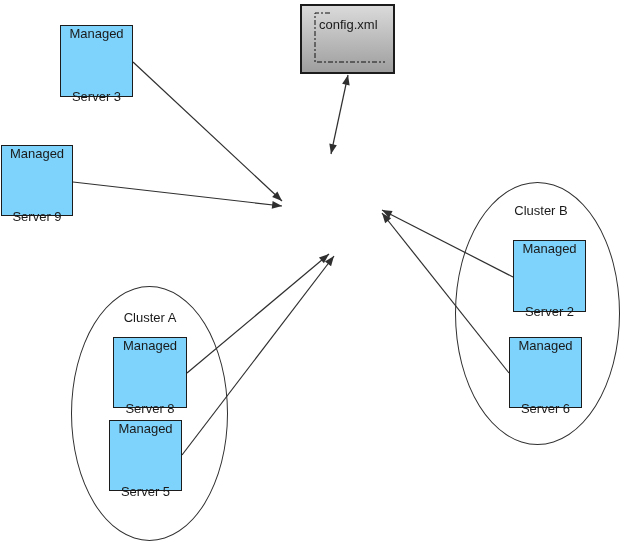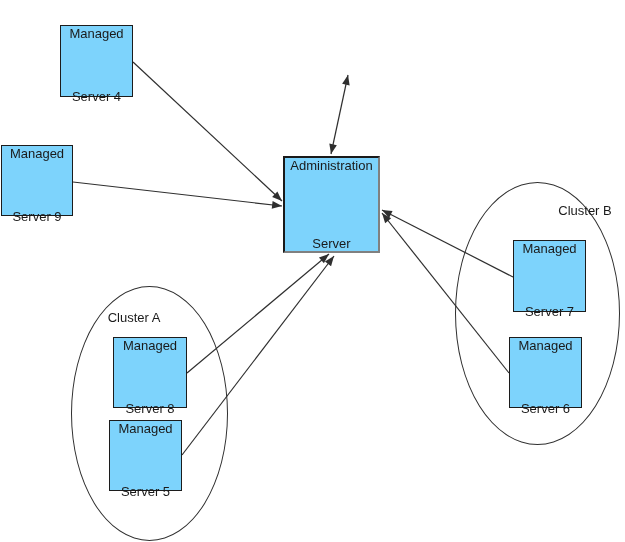--- a/index.html
+++ b/index.html
@@ -7,22 +7,22 @@
     position:relative;width:625px;height:542px;background:#ffffff;
     font-family:"Liberation Sans",sans-serif;color:#1a1a1a;overflow:hidden;
   }
   
   #edge-svg{position:absolute;left:0;top:0;width:625px;height:542px;z-index:2;pointer-events:none;}
   
   .ellipse{position:absolute;border:1px solid #2f2f2f;border-radius:50%;background:transparent;z-index:1;box-sizing:border-box;}
   #cluster-a{left:71px;top:286px;width:157px;height:255px;}
   #cluster-b{left:455px;top:182px;width:165px;height:263px;}
   .cluster-label{position:absolute;z-index:3;font-size:13px;line-height:15px;transform:translate(-50%,-50%);white-space:nowrap;}
-  #cluster-a-label{left:134px;top:317px;}
-  #cluster-b-label{left:541px;top:210px;margin-left:44px;}
+  #cluster-a-label{left:150px;top:317px;}
+  #cluster-b-label{left:541px;top:210px;}
   
   .box{
     position:absolute;z-index:3;box-sizing:border-box;background:#7dd3fc;
     border:1px solid #1c1c1c;display:flex;flex-direction:column;
     align-items:center;justify-content:space-between;text-align:center;
     font-size:13px;line-height:15px;gap:48px;
   }
   #ms1{left:60px;top:25px;width:73px;height:72px;}
   #ms2{left:1px;top:145px;width:72px;height:71px;}
   #ms3{left:113px;top:337px;width:74px;height:71px;}
@@ -62,44 +62,46 @@
     </defs>
   <line x1="133" y1="62" x2="282" y2="201" stroke="#2f2f2f" stroke-width="1.2" marker-end="url(#arrowhead)"></line>
       <line x1="73" y1="182" x2="282" y2="206" stroke="#2f2f2f" stroke-width="1.2" marker-end="url(#arrowhead)"></line>
       <line x1="187" y1="373" x2="329" y2="254" stroke="#2f2f2f" stroke-width="1.2" marker-end="url(#arrowhead)"></line>
       <line x1="182" y1="455" x2="334" y2="256" stroke="#2f2f2f" stroke-width="1.2" marker-end="url(#arrowhead)"></line>
       <line x1="513" y1="277" x2="382" y2="210" stroke="#2f2f2f" stroke-width="1.2" marker-end="url(#arrowhead)"></line>
       <line x1="509" y1="373" x2="382" y2="213" stroke="#2f2f2f" stroke-width="1.2" marker-end="url(#arrowhead)"></line>
       <line x1="348" y1="75" x2="331" y2="154" stroke="#2f2f2f" stroke-width="1.2" marker-end="url(#arrowhead)" marker-start="url(#arrowhead)"></line>
     </svg>
 
+  <div id="config">
+    <svg class="doc-outline" width="91" height="66" viewBox="0 0 91 66" xmlns="http://www.w3.org/2000/svg">
+      <path d="M28,7 L13,7 L13,56 L83,56" fill="none" stroke="#111111" stroke-width="1" stroke-dasharray="5 2 2 2"></path>
+    </svg>
+    <span class="config-label">config.xml</span>
+  </div>
 
-  <div class="box" id="admin">
-    <span>Administration</span>
-    <span>Server</span>
-  </div>
 
   <div class="box" id="ms1">
     <span>Managed</span>
-    <span>Server 4</span>
+    <span>Server 3</span>
   </div>
   <div class="box" id="ms2">
     <span>Managed</span>
     <span>Server 9</span>
   </div>
   <div class="box" id="ms3">
     <span>Managed</span>
     <span>Server 8</span>
   </div>
   <div class="box" id="ms4">
     <span>Managed</span>
     <span>Server 5</span>
   </div>
   <div class="box" id="ms5">
     <span>Managed</span>
-    <span>Server 7</span>
+    <span>Server 2</span>
   </div>
   <div class="box" id="ms6">
     <span>Managed</span>
     <span>Server 6</span>
   </div>
 
 </div>
 
 </body></html>

